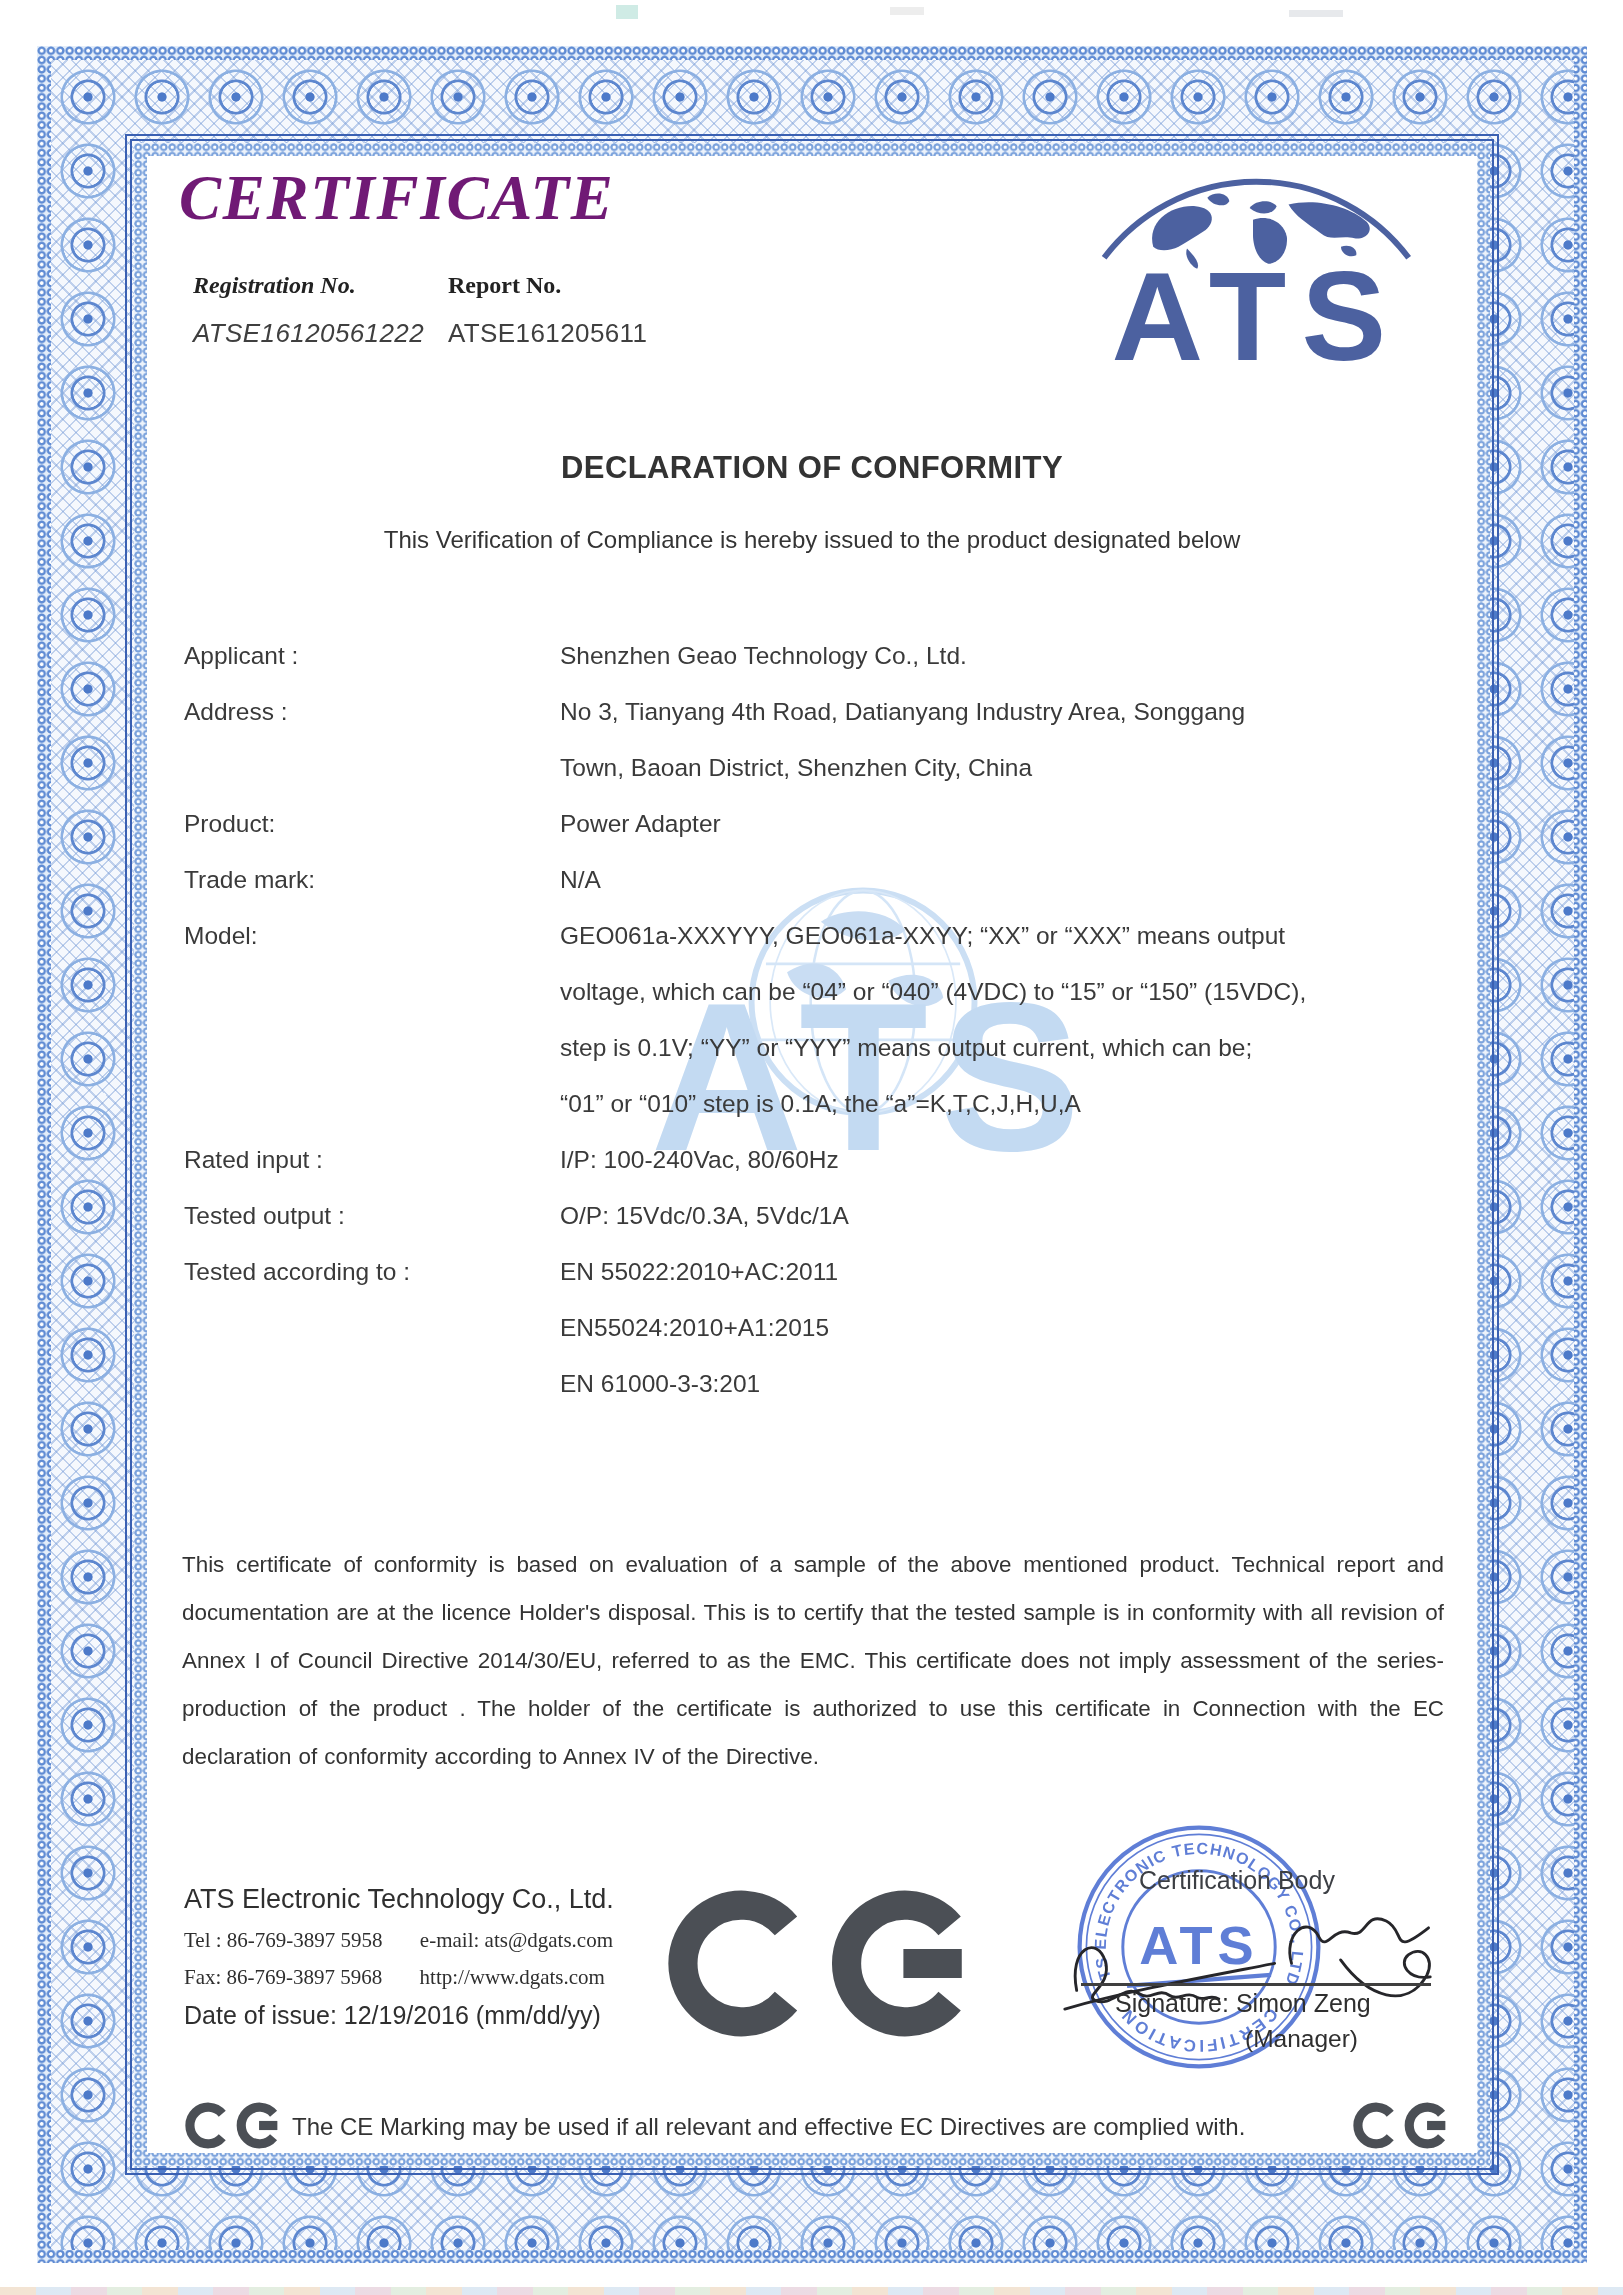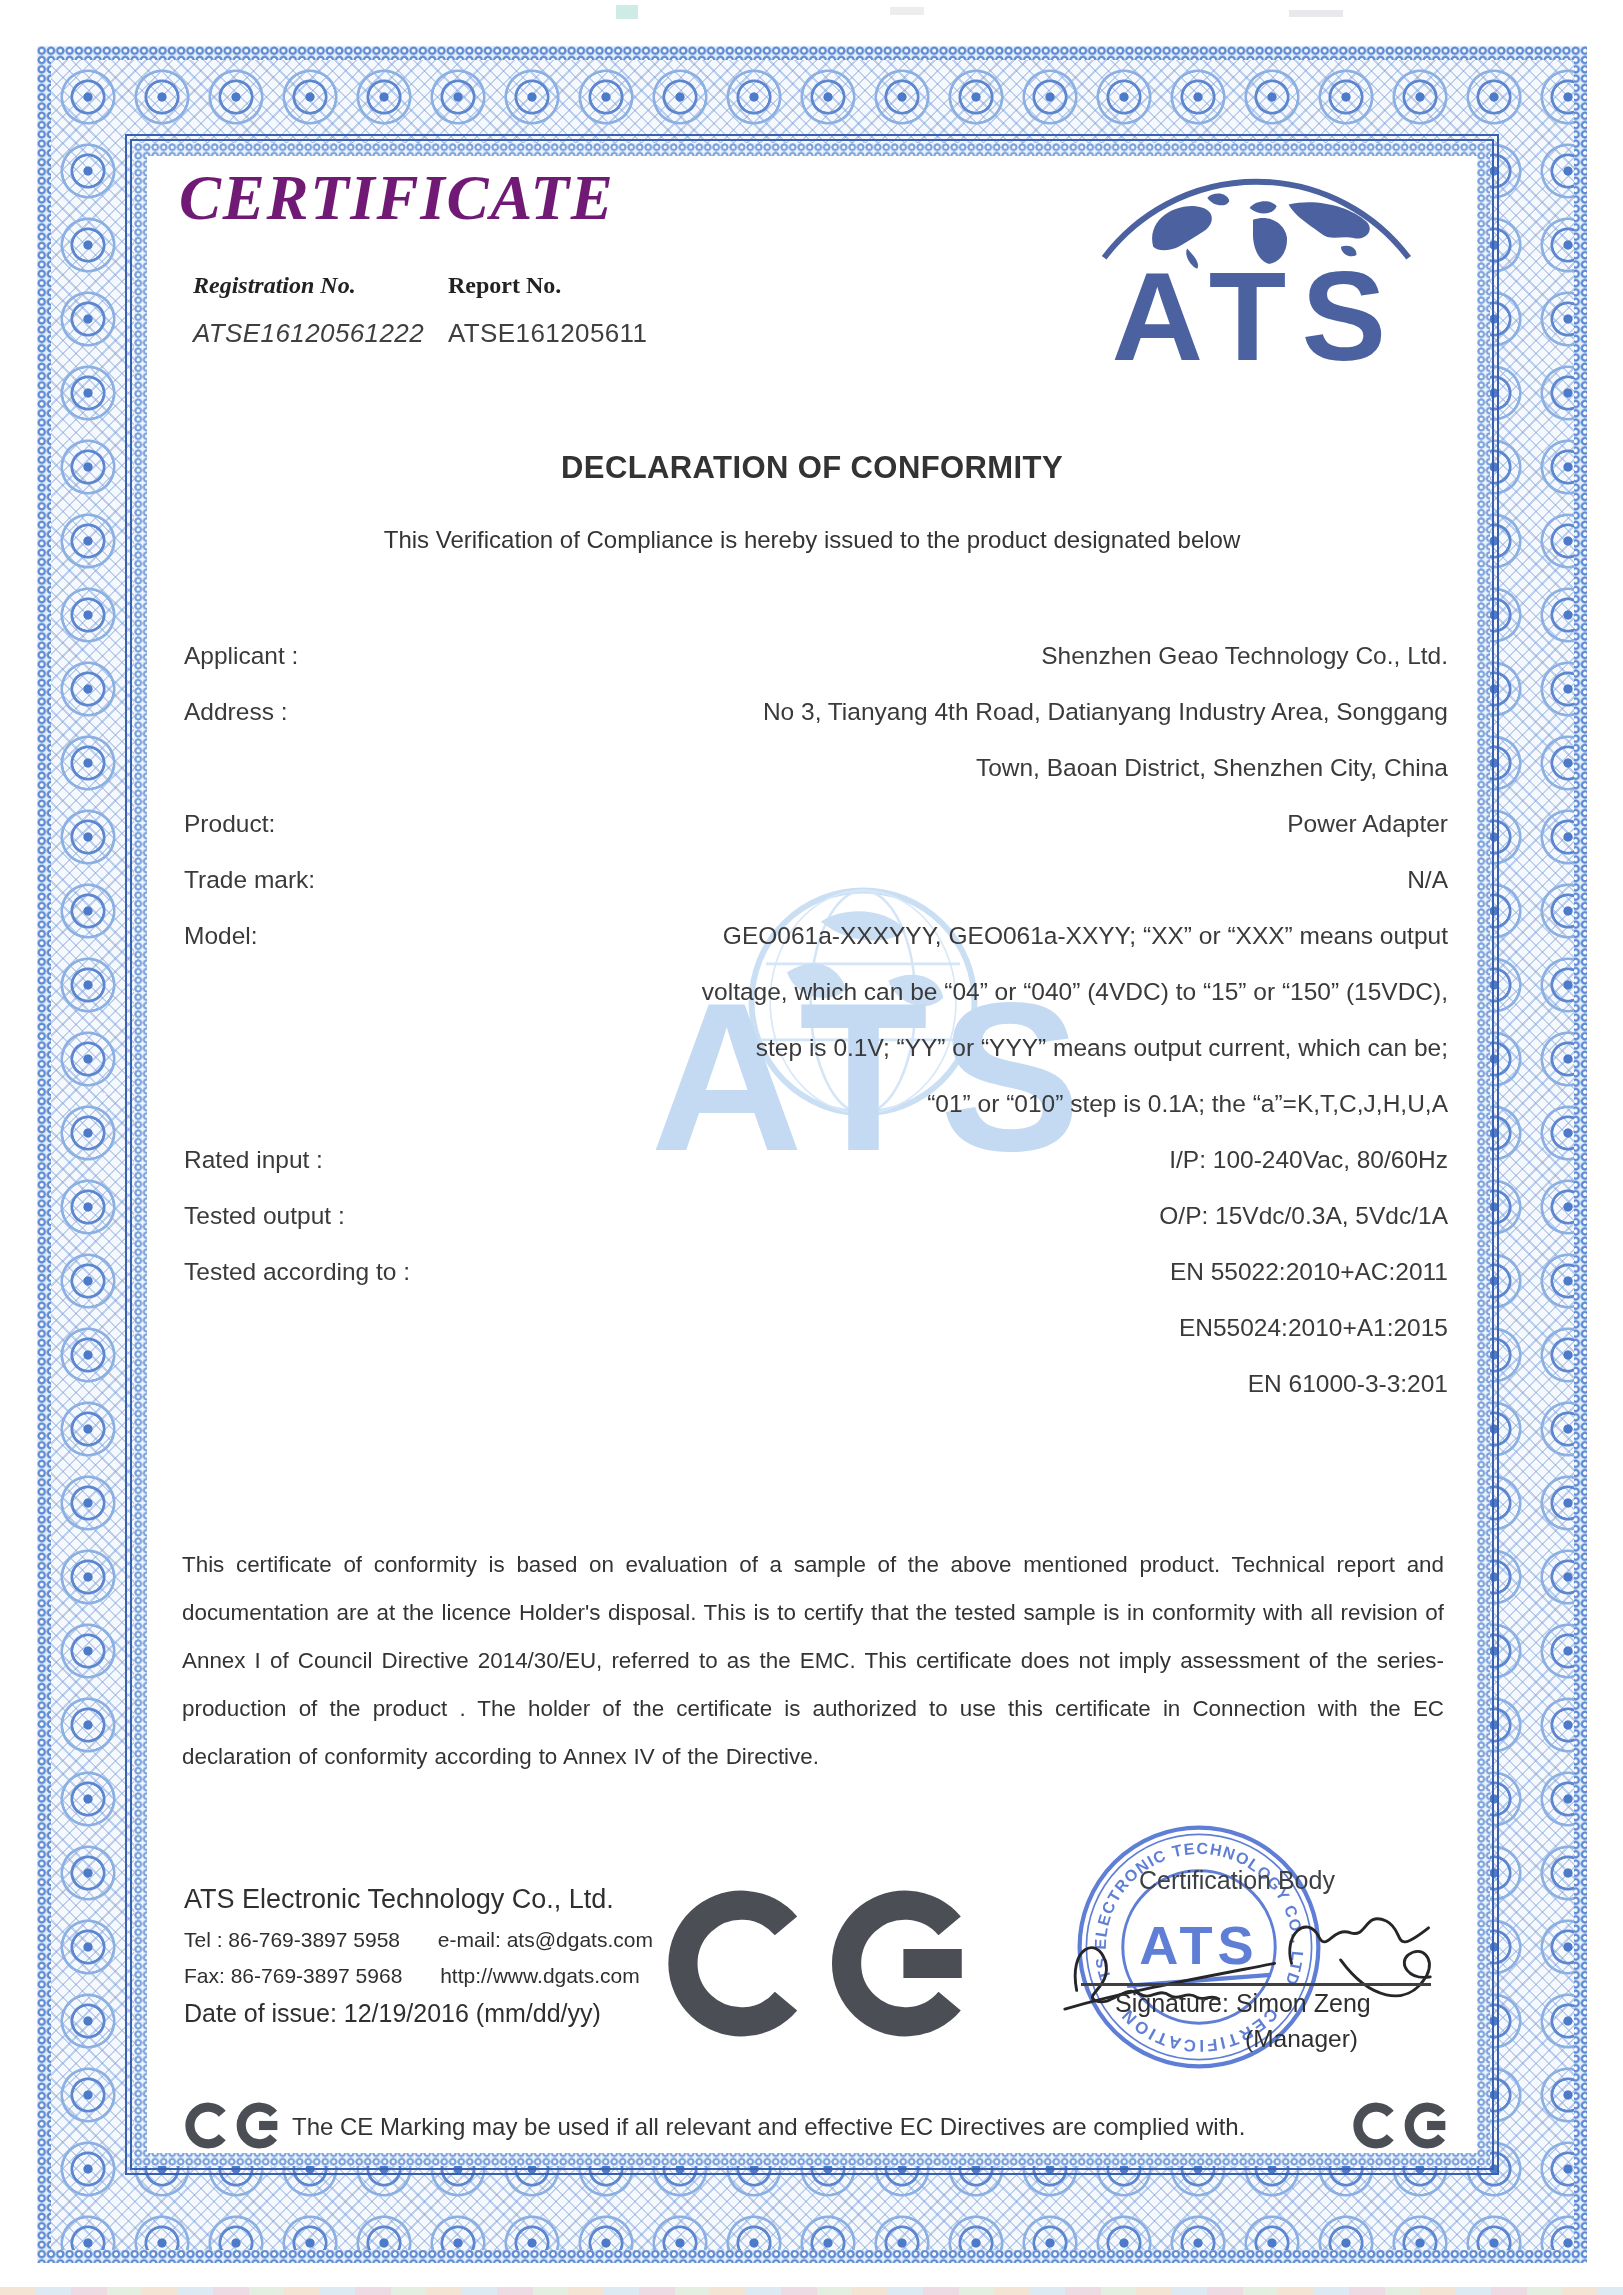--- a/index.html
+++ b/index.html
@@ -48,29 +48,29 @@
 
   .logo{left:1087px;top:169px;}
 
   .heading{left:0;right:0;top:450px;text-align:center;font-weight:700;font-size:31px;
            letter-spacing:0.4px;color:#333;}
   .subheading{left:0;right:0;top:526px;text-align:center;font-size:24px;color:#343434;}
 
   .fields{left:184px;top:628px;width:1264px;font-size:24.5px;color:#3a3a3a;}
   .frow{display:flex;}
   .flabel{width:376px;flex:none;line-height:56px;}
-  .fvalue{flex:1;text-align:right;}
+  .fvalue{flex:1;}
   .fline{line-height:56px;white-space:nowrap;}
 
   .bodytext{left:182px;top:1541px;width:1262px;margin:0;font-size:22.4px;line-height:48px;
             text-align:justify;color:#333;word-spacing:0.8px;}
 
   .issuer{left:184px;top:1884px;}
   .issuer-name{font-size:27px;color:#2f2f2f;}
-  .issuer-line{font-size:21px;color:#2f2f2f;margin-top:12.7px;}
+  .issuer-line{font-size:21px;color:#2f2f2f;margin-top:12.7px;font-family:Liberation Serif, serif;}
   .issuer-line .gap{margin-left:32px;}
   .issuer-date{font-size:25px;color:#2f2f2f;margin-top:11px;}
 
   .ce-big{left:666px;top:1879px;}
   .stamp{left:1072px;top:1820px;opacity:.85;}
   .certbody-label{left:1139px;top:1866px;font-size:25px;color:#3c3f44;}
   .sig-svg{left:1053px;top:1882px;}
   .sig-line{left:1081px;top:1983px;width:350px;height:2.5px;background:#3f3f3f;}
   .sig-name{left:1115px;top:1989px;font-size:25px;color:#2f2f2f;}
   .sig-title{left:1245px;top:2025px;font-size:24.5px;color:#2f2f2f;}

